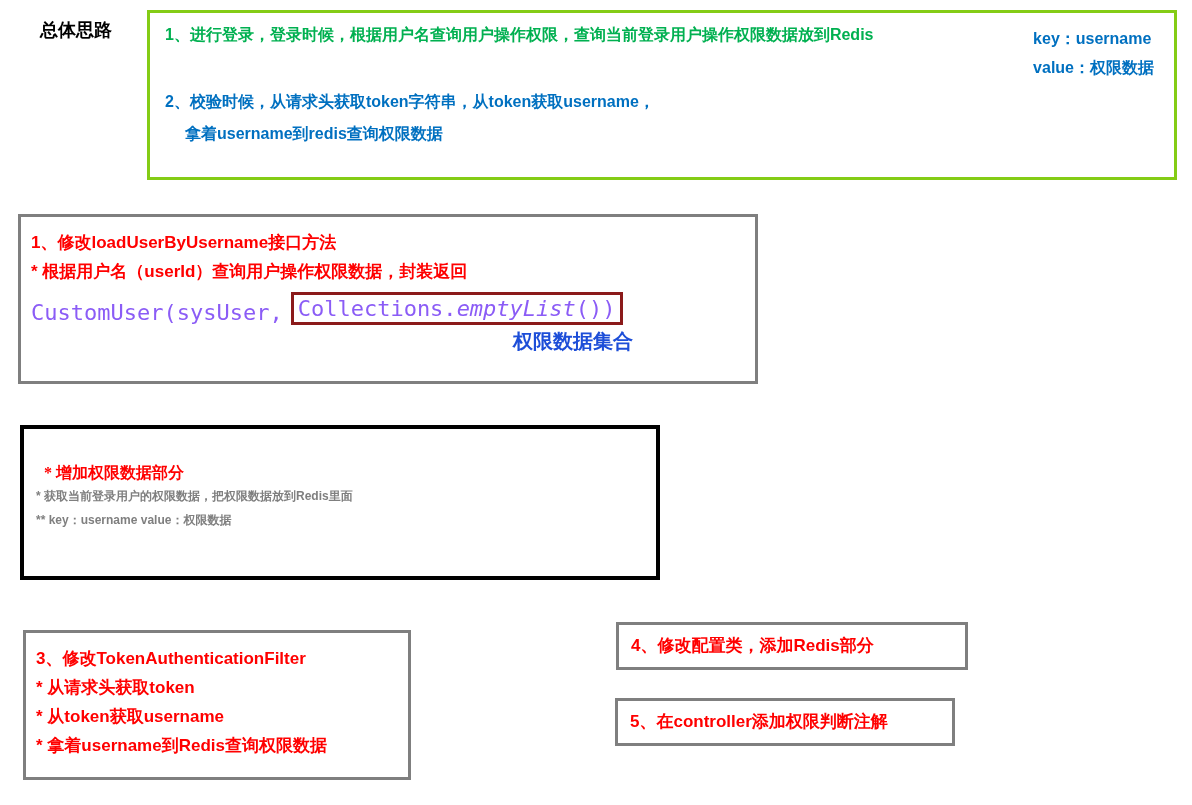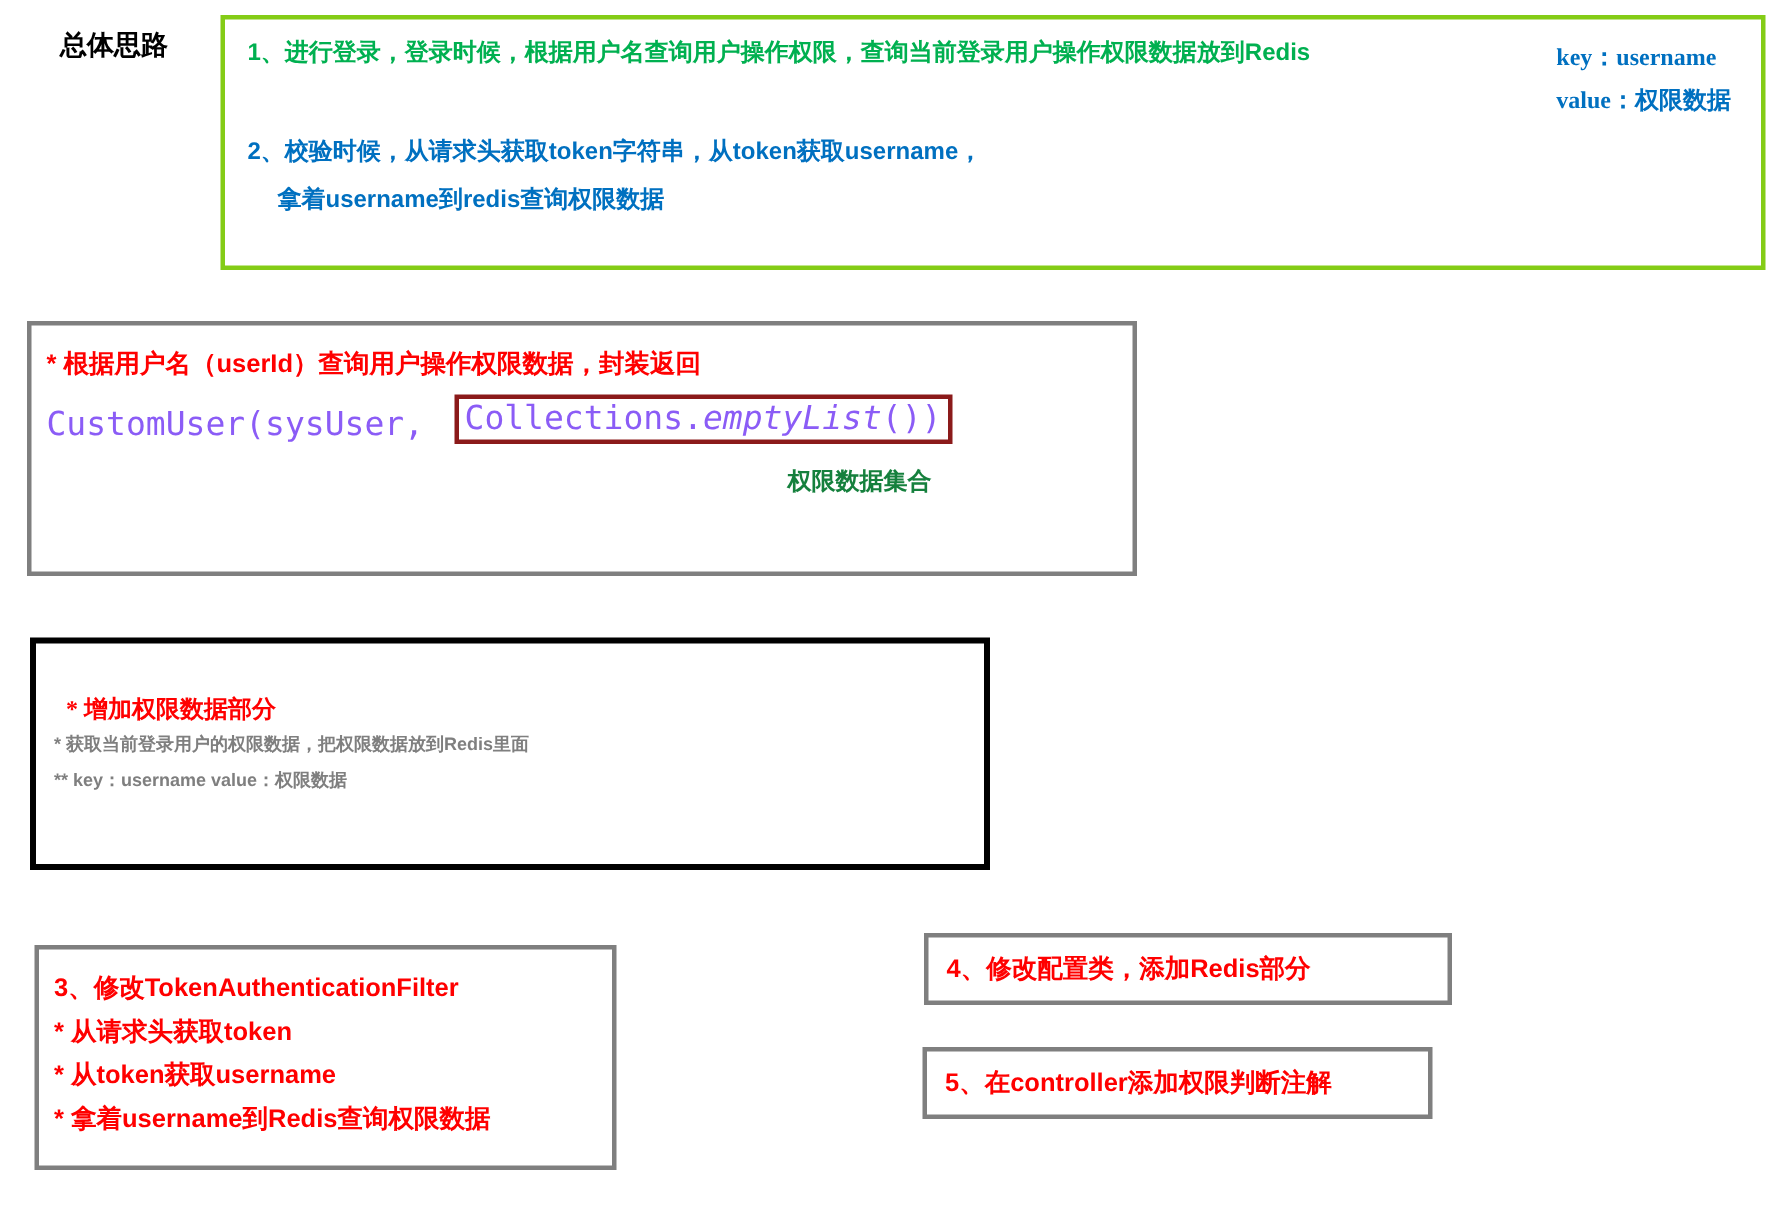--- a/index.html
+++ b/index.html
@@ -34,21 +34,20 @@
       margin-bottom: 8px;
     }
     .blue-right {
       position: absolute;
       right: 20px;
       top: 12px;
       color: #0070c0;
       font-size: 16px;
       font-weight: bold;
       line-height: 1.8;
-      font-family: Liberation Serif, serif;
     }
     .blue-text {
       color: #0070c0;
       font-size: 16px;
       font-weight: bold;
       margin-top: 40px;
       line-height: 2;
     }
     .box-1 {
       position: absolute;
@@ -69,29 +68,29 @@
       font-family: "Consolas", monospace;
       font-size: 22px;
       color: #8b5cf6;
       margin-top: 5px;
       display: flex;
       align-items: flex-end;
     }
     .code-box {
       border: 3px solid #8b1a1a;
       padding: 1px 4px;
-      margin-left: 20px;
+      margin-left: 8px;
     }
     .italic { font-style: italic; }
     .collection-label {
-      color: #15803d;
-      font-size: 16px;
+      color: #1d4ed8;
+      font-size: 20px;
       font-weight: bold;
       text-align: center;
-      margin-top: 15px;
+      margin-top: 3px;
       margin-left: 370px;
     }
     .box-2 {
       position: absolute;
       left: 20px;
       top: 425px;
       width: 640px;
       height: 155px;
       border: 4px solid #000;
       padding: 10px 12px;
@@ -153,20 +152,21 @@
     <div>key：username</div>
     <div>value：权限数据</div>
   </div>
   <div class="blue-text">
     <div>2、校验时候，从请求头获取token字符串，从token获取username，</div>
     <div style="margin-left:20px;">拿着username到redis查询权限数据</div>
   </div>
 </div>
 
 <div class="box-1">
+  <div class="red-bold">1、修改loadUserByUsername接口方法</div>
   <div class="red-bold">* 根据用户名（userId）查询用户操作权限数据，封装返回</div>
   <div class="code-line">
     <span>CustomUser(sysUser,</span>
     <span class="code-box">
       <span>Collections.</span><span class="italic">emptyList</span><span>())</span>
     </span>
   </div>
   <div class="collection-label">权限数据集合</div>
 </div>
 

